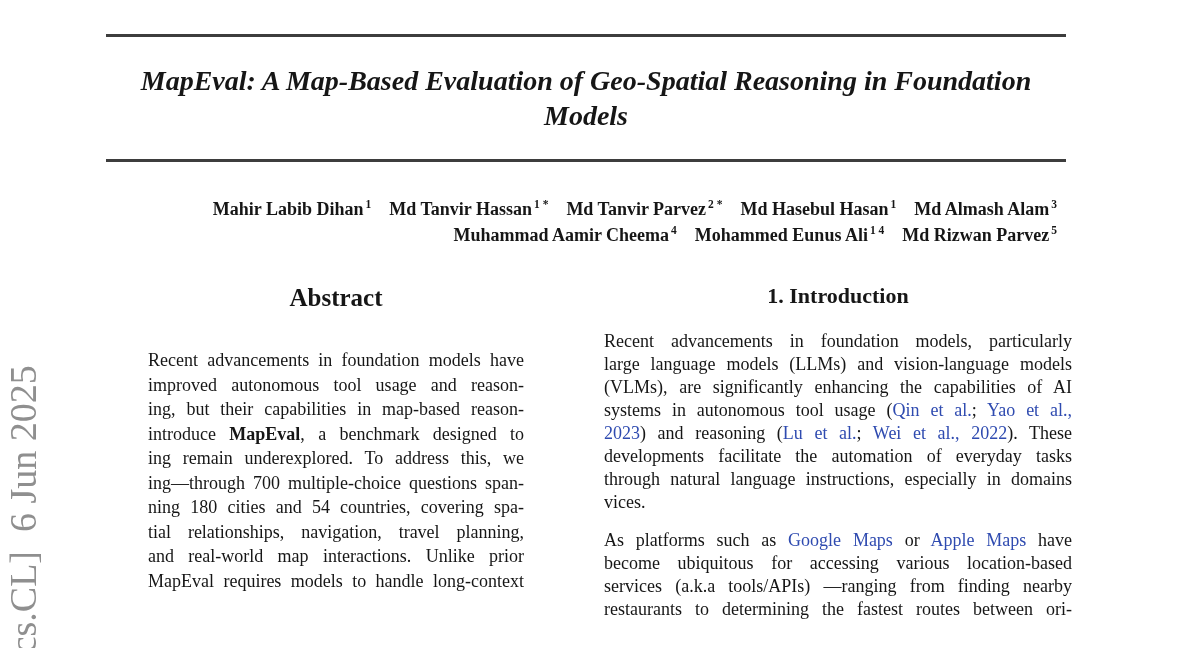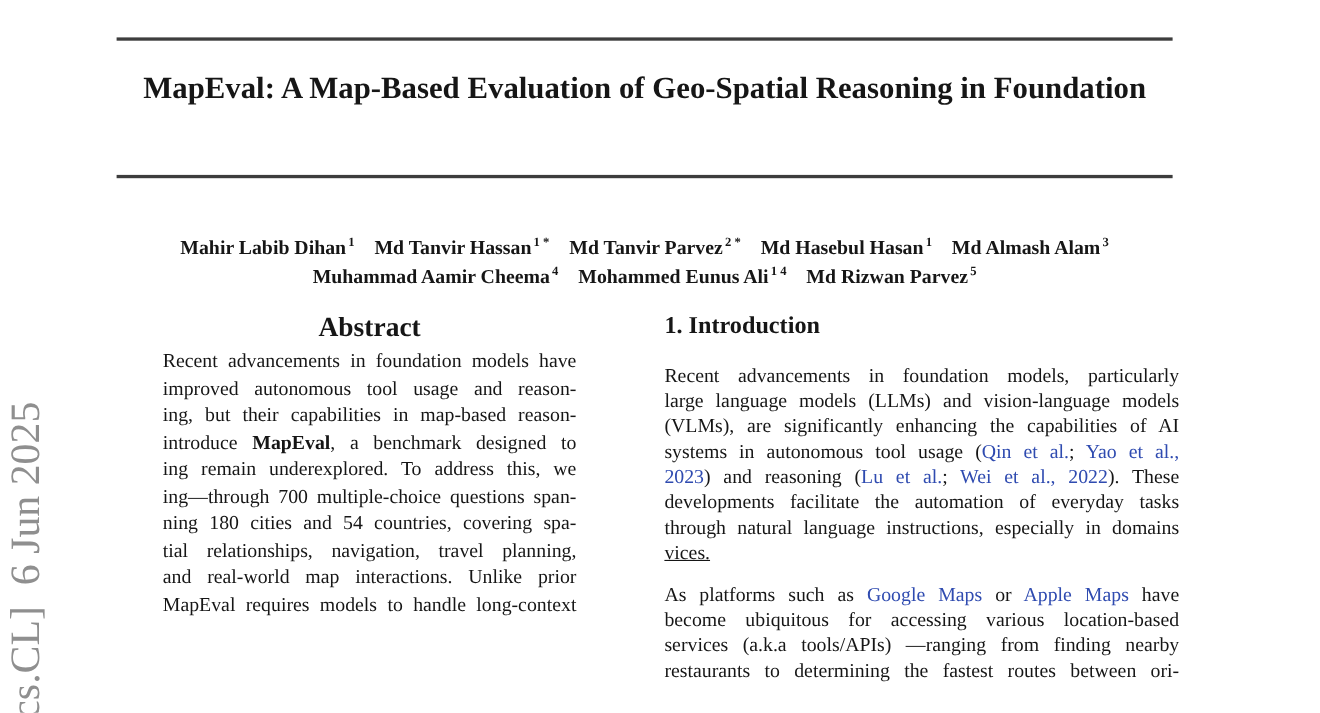--- a/index.html
+++ b/index.html
@@ -10,54 +10,55 @@
   }
   *{margin:0;padding:0;box-sizing:border-box;}
   html,body{width:1200px;height:648px;overflow:hidden;background:#ffffff;}
   body{font-family:"Liberation Serif","DejaVu Serif",serif;color:var(--text);position:relative;}
 
   .rule{position:absolute;left:106px;width:960px;height:3px;background:var(--rule);}
   #top-rule{top:34px;}
   #title-rule{top:159px;}
 
   #paper-title{position:absolute;left:106px;top:63px;width:960px;text-align:center;
-    font-size:28px;font-weight:bold;line-height:35px;}
+    font-size:28px;font-weight:bold;line-height:35px;font-style:italic;}
 
-  #authors{position:absolute;left:106px;top:212px;width:960px;text-align:center;
+  #authors{position:absolute;left:106px;top:196px;width:960px;text-align:right;
     font-size:18px;font-weight:bold;line-height:26px;}
   .author{display:inline-block;margin:0 9px;white-space:nowrap;}
   .author sup{font-size:11.5px;font-weight:bold;line-height:0;vertical-align:super;margin-left:2px;}
 
   #abstract-heading{position:absolute;left:148px;top:284px;width:376px;text-align:center;
     font-size:25px;font-weight:bold;}
-  #abstract-body{position:absolute;left:148px;top:316px;width:376px;
+  #abstract-body{position:absolute;left:148px;top:348px;width:376px;
     font-size:18px;line-height:24.5px;}
 
   #intro-heading{position:absolute;left:604px;top:283px;width:468px;
-    font-size:22px;font-weight:bold;}
+    font-size:22px;font-weight:bold;text-align:center;}
   #intro-body{position:absolute;left:604px;top:330px;width:468px;
     font-size:18px;line-height:23px;}
   #intro-body .para{margin-bottom:15px;}
 
   .jline{text-align:justify;text-align-last:justify;}
-  .jline.short{text-align-last:left;text-decoration:underline;}
+  .jline.short{text-align-last:left;}
   .b{font-weight:bold;}
   .link{color:var(--link);}
 
   #arxiv-stamp{position:absolute;left:2px;top:666px;transform:rotate(-90deg);
     transform-origin:0 0;font-size:38px;line-height:1.15;color:var(--stamp);
     white-space:pre;font-family:"Liberation Serif","DejaVu Serif",serif;}
 </style>
 </head>
 <body>
 
 <div id="top-rule" class="rule"></div>
 
 <div id="paper-title">
   <div>MapEval: A Map-Based Evaluation of Geo-Spatial Reasoning in Foundation</div>
+  <div>Models</div>
 </div>
 
 <div id="title-rule" class="rule"></div>
 
 <div id="authors">
   <div id="authors-line1"><span class="author"><span>Mahir Labib Dihan</span><sup>1</sup></span><span class="author"><span>Md Tanvir Hassan</span><sup>1 *</sup></span><span class="author"><span>Md Tanvir Parvez</span><sup>2 *</sup></span><span class="author"><span>Md Hasebul Hasan</span><sup>1</sup></span><span class="author"><span>Md Almash Alam</span><sup>3</sup></span></div>
   <div id="authors-line2"><span class="author"><span>Muhammad Aamir Cheema</span><sup>4</sup></span><span class="author"><span>Mohammed Eunus Ali</span><sup>1 4</sup></span><span class="author"><span>Md Rizwan Parvez</span><sup>5</sup></span></div>
 </div>
 
 <div id="abstract-heading">Abstract</div>

